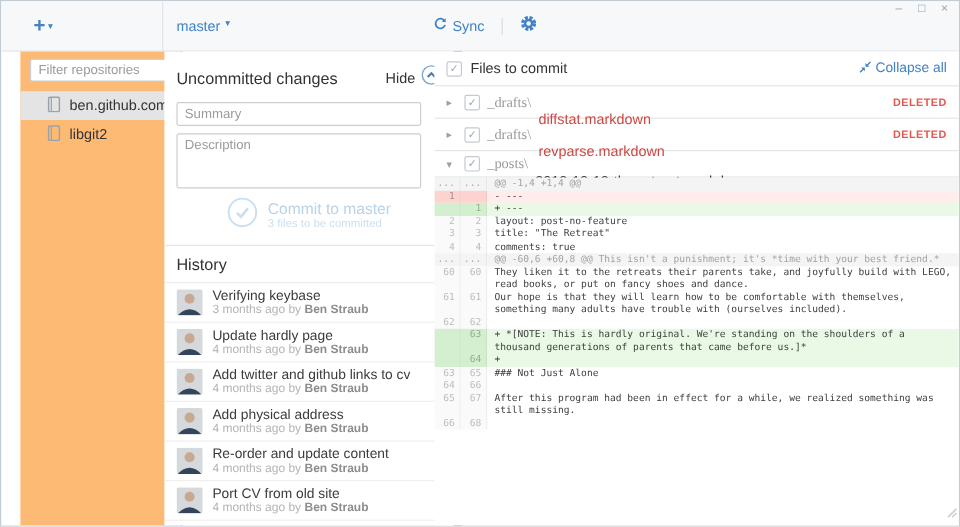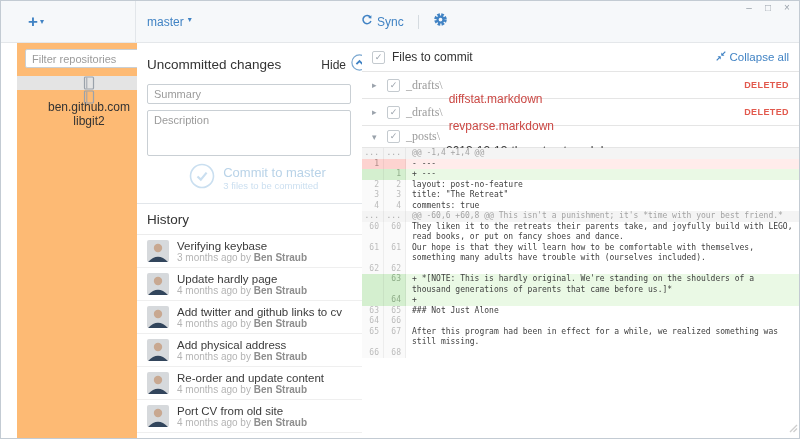--- a/index.html
+++ b/index.html
@@ -21,21 +21,21 @@
   .tb-divider { width:1px; height:14px; background:#d5dbe0; }
   .gear-btn { display:flex; align-items:center; cursor:pointer; }
 
   .win-controls { position:absolute; top:1px; right:7px; display:flex; gap:9px; color:#9aa2ab; font-size:10px; line-height:12px; z-index:5; }
   .win-controls span { cursor:pointer; width:10px; text-align:center; }
 
   
   .sidebar { position:absolute; top:42px; left:0; bottom:0; width:135px; background:#fdba74; border-right:1px solid #15803d;margin-left:16px; }
   .filter-input { display:block; width:119px; margin:6px 8px 8px 8px; padding:3px 6px; font-size:11px; font-family:"Liberation Sans",sans-serif; border:1px solid #c9cfd4; border-radius:2px; color:#333; height:19px; }
   .filter-input::placeholder { color:#9b9b9b; }
-  .repo-item { display:flex; align-items:center; gap:7px; height:14px; padding-left:10px; font-size:12px; color:#333; cursor:pointer;flex-direction:column; }
+  .repo-item { display:flex; align-items:center; gap:7px; height:24px; padding-left:22px; font-size:12px; color:#333; cursor:pointer; }
   .repo-item.selected { background:#e4e4e4; }
 
   
   .center { position:absolute; top:42px; left:136px; width:248px; bottom:0; background:#fff; border-right:7px solid #be185d; overflow:hidden; }
   .uc-header { display:flex; align-items:center; padding:11px 10px 9px 10px; }
   .uc-title { font-size:13.5px; color:#333; }
   .hide-btn { margin-left:auto; display:flex; align-items:center; gap:5px; cursor:pointer; }
   .hide-label { font-size:12px; color:#333; }
   .text-input { display:block; width:204px; margin:0 10px 6px 10px; padding:3px 6px; font-size:11px; font-family:"Liberation Sans",sans-serif; border:1px solid #c9cfd4; border-radius:2px; color:#333; }
   .summary { height:20px; }

